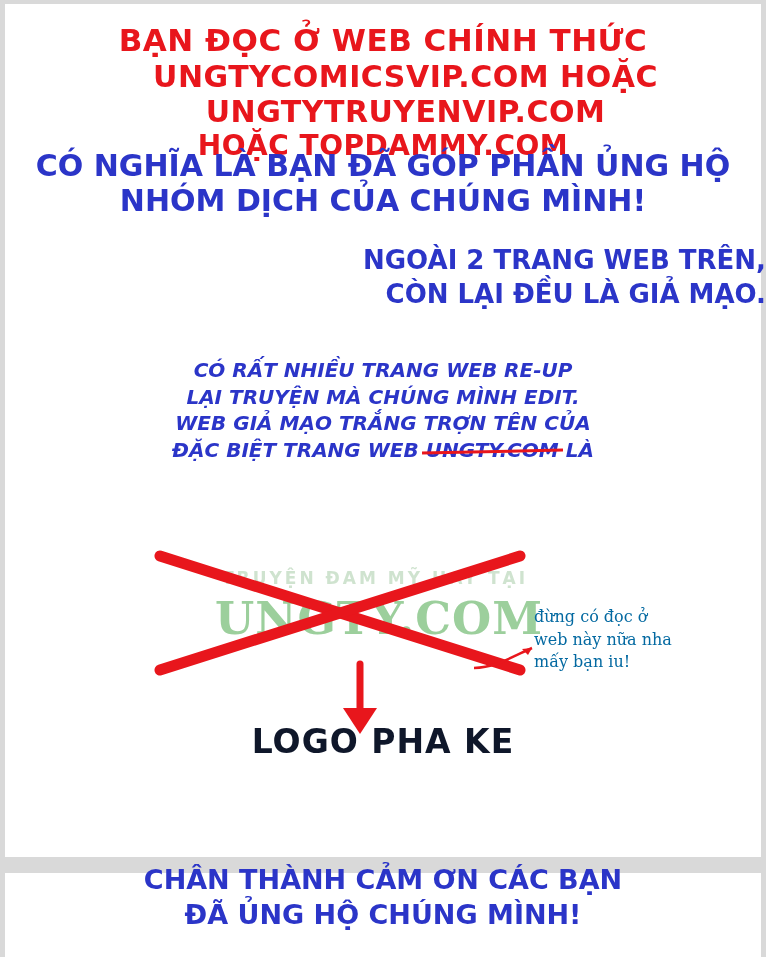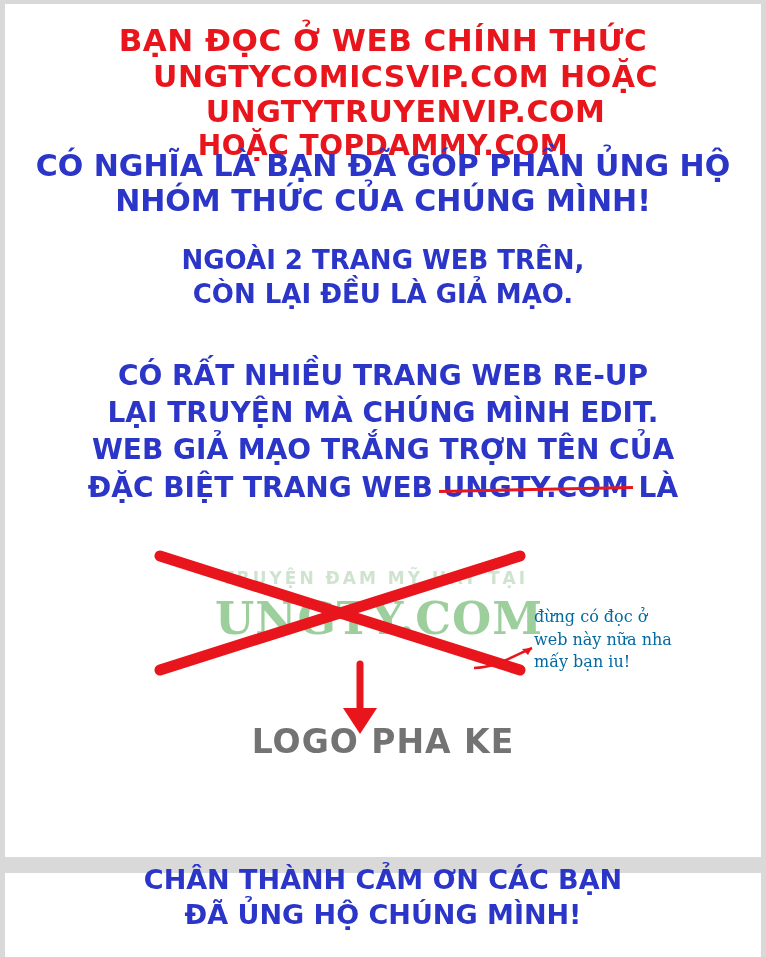--- a/index.html
+++ b/index.html
@@ -59,26 +59,27 @@
     font-weight: 700;
     margin-top: 28px;
   }
   .hl-2 .line { display: block; }
 
   .body-1 {
     top: 243px;
     font-size: 26px;
     font-weight: 700;
   }
-  .body-1 .line { display: block; line-height: 1.32; }
+  .body-1 .line { display: block; line-height: 1.32; text-align: right; }
 
   .body-2 {
     top: 357px;
-    font-size: 28px;
-    font-weight: 700;
+    font-size: 20px;
+    font-weight: 700;
+    font-style: italic;
   }
   .body-2 .line { display: block; line-height: 1.33; }
 
   .strike {
     position: relative;
     color: #2b35c8;
     white-space: nowrap;
   }
   .strike::after {
     content: "";
@@ -159,21 +160,21 @@
     width: 60px;
     height: 80px;
   }
 
   .logo-fake-label {
     position: absolute;
     left: 0;
     top: 722px;
     width: 100%;
     text-align: center;
-    color: #737373;
+    color: #0f172a;
     font-size: 33px;
     font-weight: 700;
     letter-spacing: 1px;
   }
 
   .thanks {
     position: absolute;
     left: 0;
     top: 862px;
     width: 100%;
@@ -196,21 +197,21 @@
   <div class="frame-bottom"></div>
 
   <div class="block hl-1 red">
     <span class="line l1">BẠN ĐỌC Ở WEB CHÍNH THỨC</span>
     <span class="line l2">UNGTYCOMICSVIP.COM HOẶC UNGTYTRUYENVIP.COM</span>
     <span class="line l3">HOẶC TOPDAMMY.COM</span>
   </div>
 
   <div class="block hl-2 blue">
     <span class="line">CÓ NGHĨA LÀ BẠN ĐÃ GÓP PHẦN ỦNG HỘ</span>
-    <span class="line">NHÓM THỨC CỦA CHÚNG MÌNH!</span>
+    <span class="line">NHÓM DỊCH CỦA CHÚNG MÌNH!</span>
   </div>
 
   <div class="block body-1 blue">
     <span class="line">NGOÀI 2 TRANG WEB TRÊN,</span>
     <span class="line">CÒN LẠI ĐỀU LÀ GIẢ MẠO.</span>
   </div>
 
   <div class="block body-2 blue">
     <span class="line">CÓ RẤT NHIỀU TRANG WEB RE-UP</span>
     <span class="line">LẠI TRUYỆN MÀ CHÚNG MÌNH EDIT.</span>

